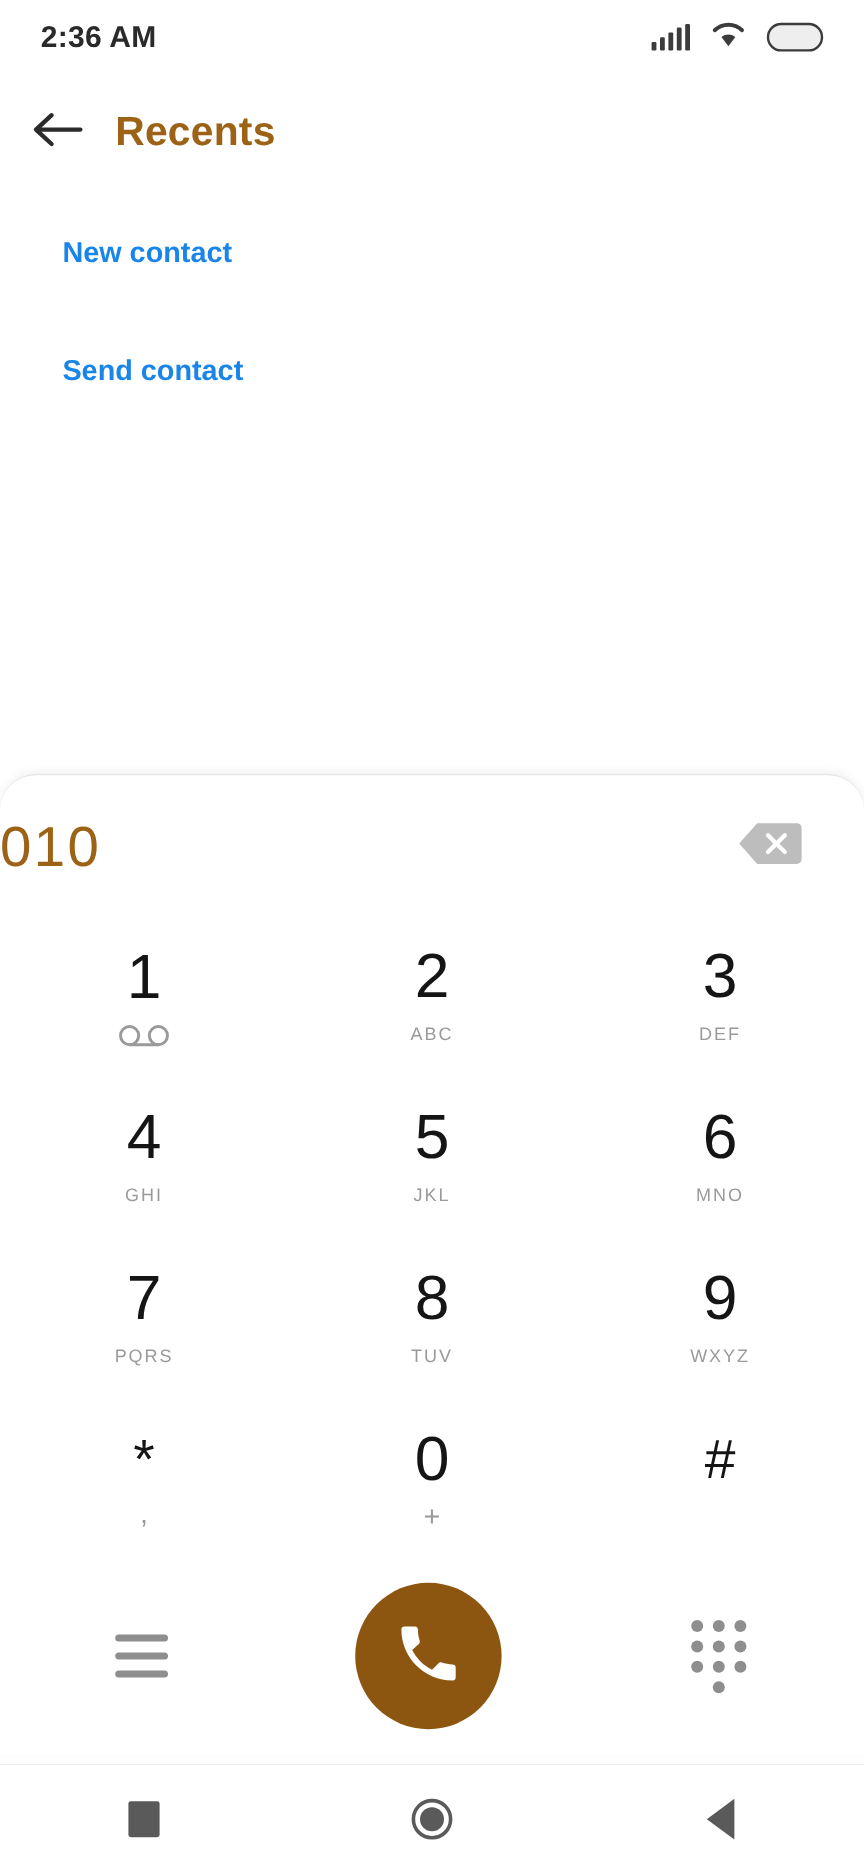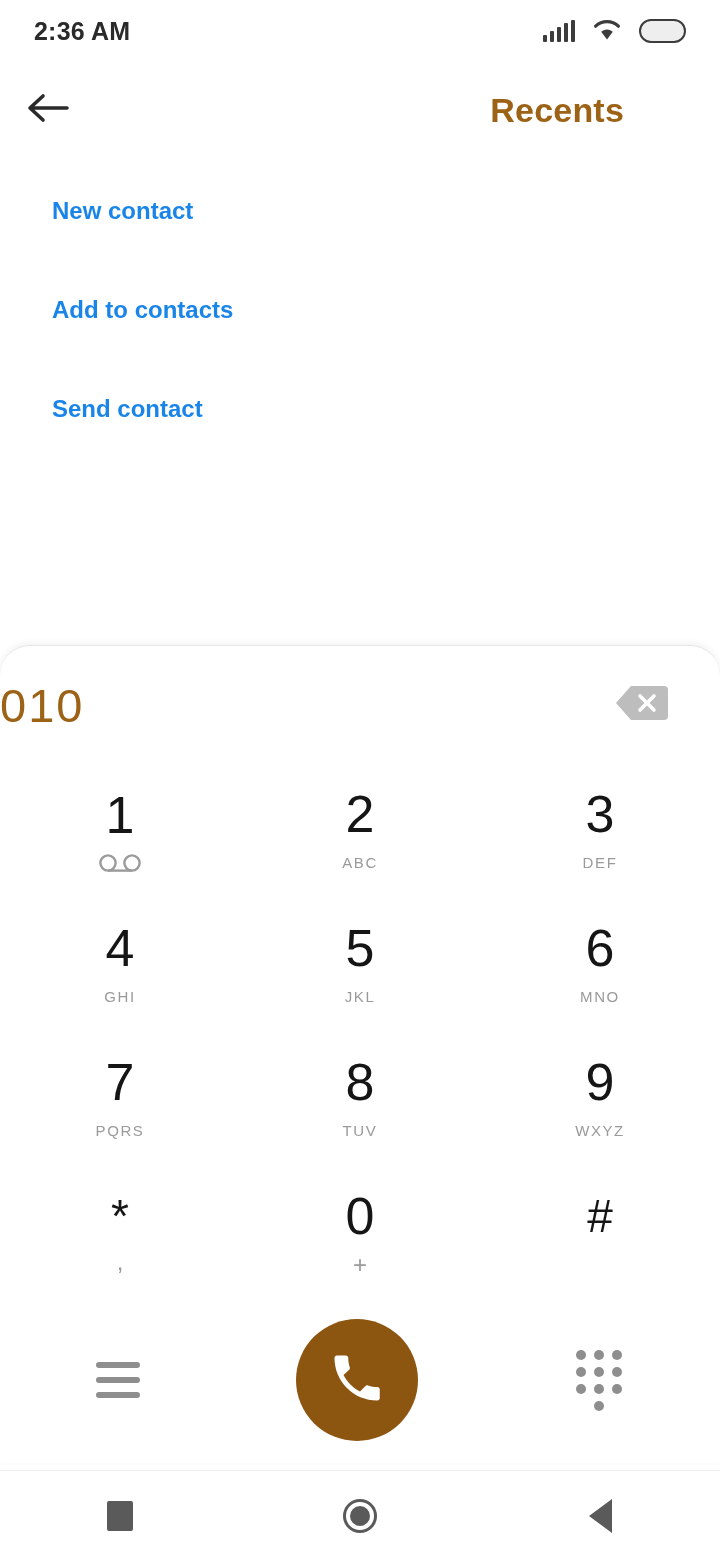--- a/index.html
+++ b/index.html
@@ -37,21 +37,21 @@
 
   
   #app-header {
     position:absolute; top:62px; left:0; width:720px; height:96px;
     display:flex; align-items:center;
   }
   #back-button {
     width:96px; height:96px; display:flex; align-items:center; justify-content:center;
   }
   #page-title {
-    flex:1; text-align:right; font-size:34px; font-weight:bold;
+    flex:1; text-align:left; font-size:34px; font-weight:bold;
     color:#9c6216; letter-spacing:.2px; margin-right:96px;
   }
 
   
   #action-links { position:absolute; top:180px; left:0; width:720px; }
   .action-link {
     display:block; padding:0 0 0 52px;
     font-size:24px; font-weight:bold; color:#1a85e8;
     height:99px; line-height:62px;
   }
@@ -160,21 +160,20 @@
         <svg width="46" height="36" viewBox="0 0 46 36">
           <path d="M18 6 L5 18 L18 30 M5 18 L42 18" stroke="#2b2b2b" stroke-width="3.6" fill="none" stroke-linecap="round" stroke-linejoin="round"></path>
         </svg>
       </span>
     </div>
     <div id="page-title">Recents</div>
   </div>
 
   <div id="action-links">
     <a class="action-link">New contact</a>
-    <a class="action-link">Add to contacts</a>
     <a class="action-link">Send contact</a>
   </div>
 
   <div id="dialer-panel">
 
     <div id="number-display-row">
       <div id="dialed-number">010</div>
       <div id="backspace-button">
         <span>
           <svg width="56" height="40" viewBox="0 0 56 40">

